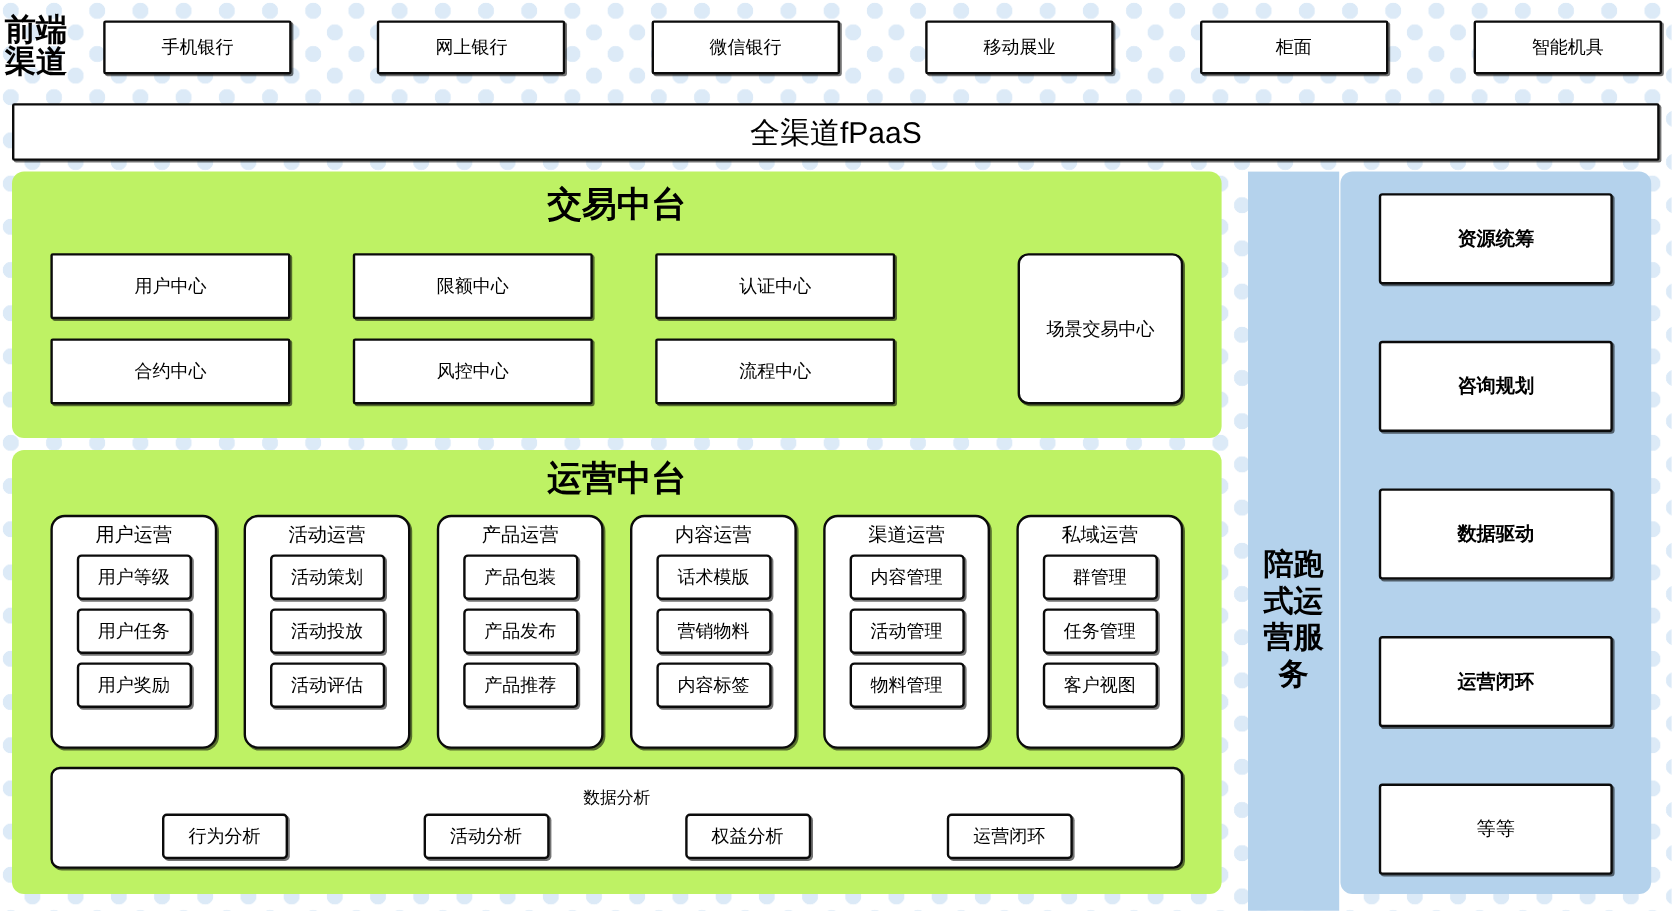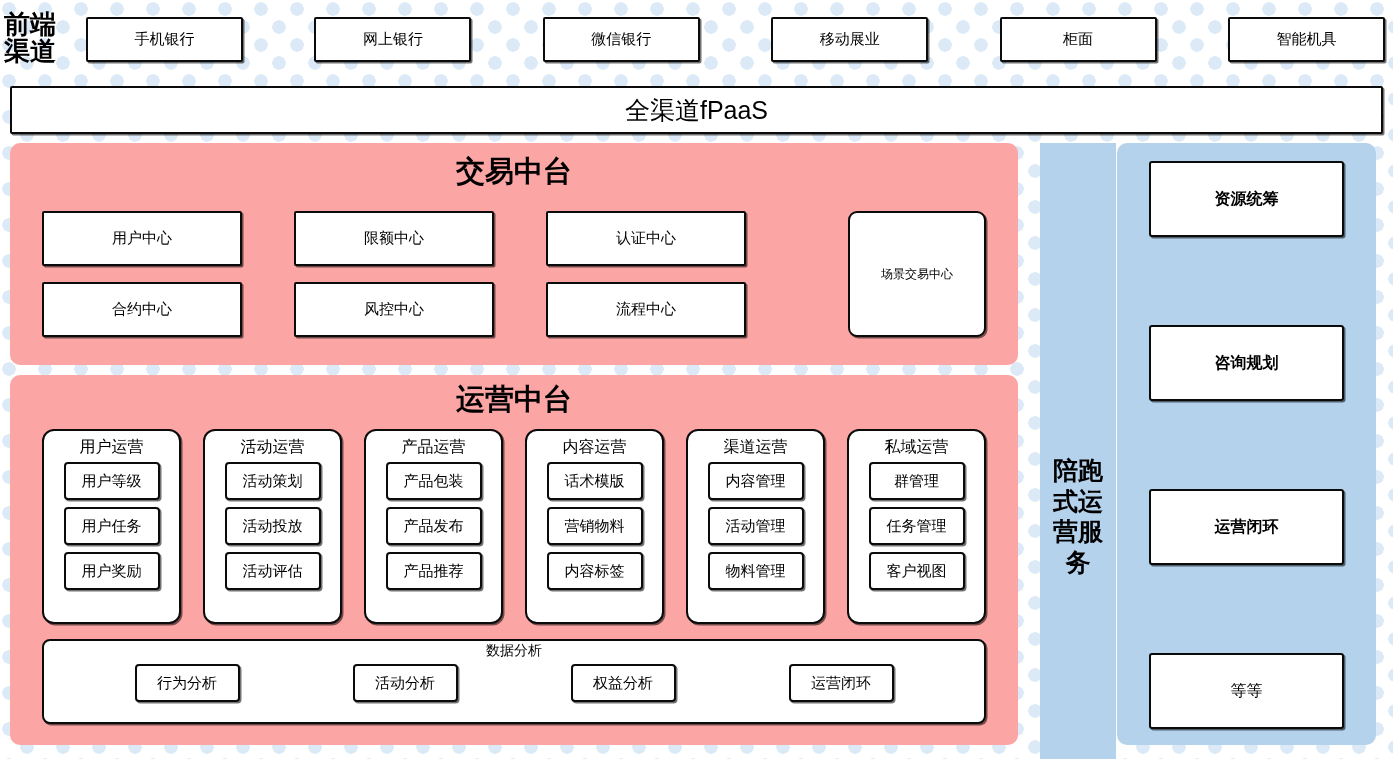--- a/index.html
+++ b/index.html
@@ -83,21 +83,21 @@
     width: 1393px; height: 602px;
   }
 
   
   #left-stack {
     position: absolute;
     left: 10px; top: 0;
     width: 1008px; height: 602px;
   }
   .cyan-panel {
-    background: #fca5a5;
+    background: #bef264;
     border-radius: 10px;
     box-sizing: border-box;
     position: relative;
   }
   .panel-title {
     font-family: "Liberation Serif", "DejaVu Serif", serif;
     font-weight: bold;
     font-size: 29px;
     text-align: center;
     color: #000;
@@ -124,21 +124,21 @@
     grid-template-columns: 200px 200px 200px;
     grid-template-rows: 55px 55px;
     column-gap: 52px;
     row-gap: 16px;
   }
   .trade-box { font-size: 15px; }
   #scene-box {
     margin-left: 34px;
     width: 198px;
     height: 126px;
-    font-size: 12px;
+    font-size: 15px;
   }
 
   
   #ops-panel {
     position: absolute;
     left: 0; top: 232px;
     width: 1008px; height: 370px;
   }
   #ops-panel .panel-title { padding-top: 10px; }
   #ops-columns {
@@ -181,21 +181,21 @@
     width: 944px; height: 85px;
     background: #ffffff;
     border: 2.5px solid #0b0b0b;
     border-radius: 8px;
     box-sizing: border-box;
     box-shadow: 1.5px 1.5px 0 rgba(0,0,0,0.55);
   }
   #data-analysis-title {
     text-align: center;
     font-size: 14px;
-    padding-top: 2px;
+    padding-top: 16px;
     line-height: 1.1;
   }
   #data-analysis-items {
     display: flex;
     justify-content: space-around;
     align-items: center;
     padding: 6px 34px 0 34px;
     box-sizing: border-box;
   }
   .da-item {
@@ -350,17 +350,18 @@
     </div>
   </div>
 
   <div id="service-col">
     <div id="service-label">陪跑式运营服务</div>
   </div>
 
   <div id="capability-panel">
     <div class="box cap-item">资源统筹</div>
     <div class="box cap-item">咨询规划</div>
+    <div class="box cap-item">数据驱动</div>
     <div class="box cap-item">运营闭环</div>
     <div class="box cap-item normal">等等</div>
   </div>
 
 </div>
 
 </body></html>

